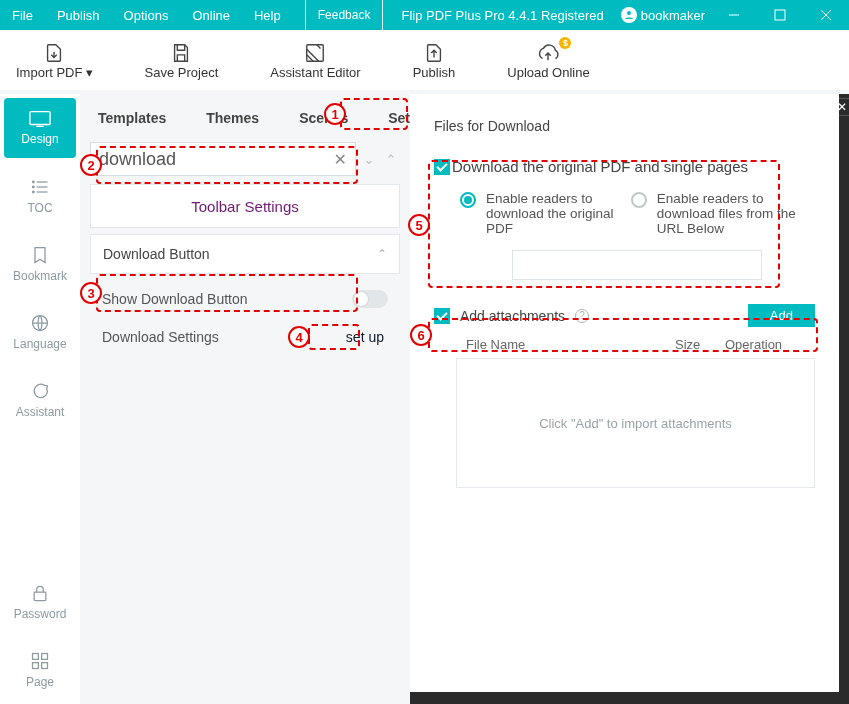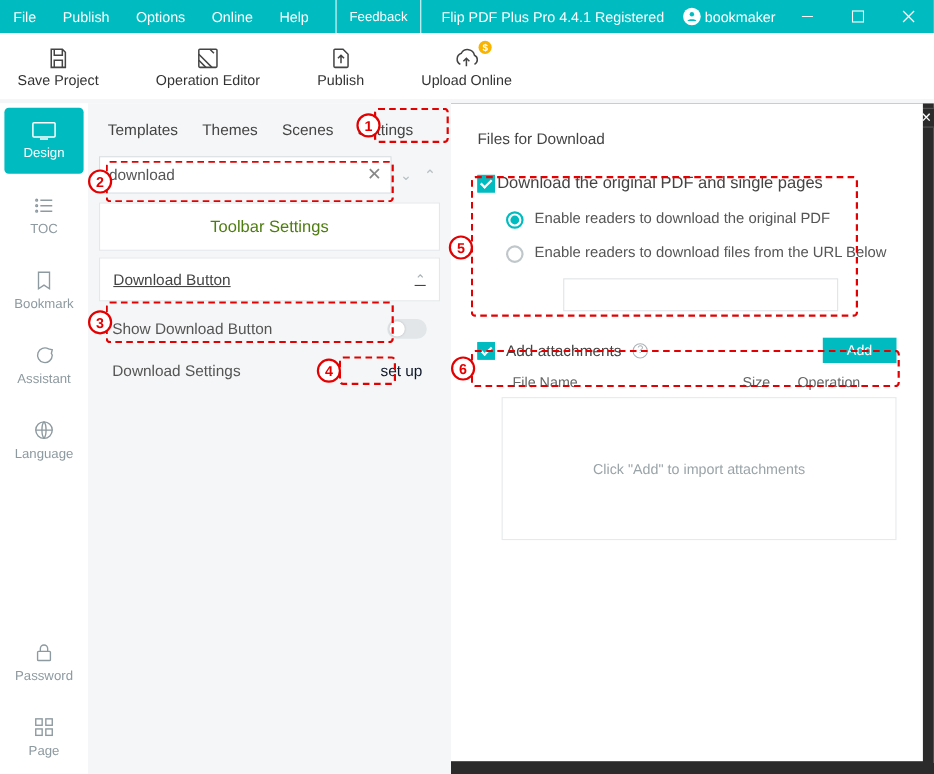--- a/index.html
+++ b/index.html
@@ -27,43 +27,43 @@
   
   .main { display:flex; height: calc(704px - 30px - 64px); }
   .leftsidebar { width: 80px; background:#fff; display:flex; flex-direction:column; align-items:center; padding-top:0; }
   .sideitem { width:72px; height:60px; margin:4px 0; display:flex; flex-direction:column; align-items:center; justify-content:center; font-size:12px; color:#8d9aa0; cursor:pointer; border-radius:4px; gap:4px;}
   .sideitem.active { background:#00bcc1; color:#fff; }
   .sideitem svg { stroke:currentColor; fill:none; stroke-width:1.5; }
   .sidegap { flex:1; }
 
   
   .midpanel { width:330px; background:#f5f6f7; display:flex; flex-direction:column; padding:0 0 0 0; position:relative;}
-  .tabs { height:48px; display:flex; align-items:center; gap:22px; padding:0 18px; font-size:14px; color:#444; }
+  .tabs { height:48px; display:flex; align-items:center; gap:40px; padding:0 18px; font-size:14px; color:#444;font-weight:bold; }
   .tabs .tab { cursor:pointer; }
   .searchrow { display:flex; align-items:center; gap:4px; padding:0 10px 8px 10px; }
   .searchbox { flex:1; height:34px; background:#fff; border:1px solid #d7dde0; display:flex; align-items:center; padding:0 8px; font-size:14px; color:#666; }
-  .searchbox input { border:none; outline:none; flex:1; font-size:14px; color:#555; background:transparent; }
+  .searchbox input { border:none; outline:none; flex:1; font-size:18px; color:#555; background:transparent; }
   .searchbox .clear { color:#888; cursor:pointer; font-size:16px; }
   .chev { width:18px; color:#b8c0c4; cursor:pointer; text-align:center; font-size:13px;}
-  .sectionhead { height:44px; background:#fff; border:1px solid #e4e8ea; margin:0 10px 6px 10px; display:flex; align-items:center; justify-content:center; font-size:15px; color:#4d7c0f;}
-  .accordion { height:40px; background:#fff; border:1px solid #e4e8ea; margin:0 10px 6px 10px; display:flex; align-items:center; padding:0 12px; font-size:14px; color:#444; justify-content:space-between;text-decoration:underline;}
+  .sectionhead { height:44px; background:#fff; border:1px solid #e4e8ea; margin:0 10px 6px 10px; display:flex; align-items:center; justify-content:center; font-size:15px; color:#701a75;}
+  .accordion { height:40px; background:#fff; border:1px solid #e4e8ea; margin:0 10px 6px 10px; display:flex; align-items:center; padding:0 12px; font-size:14px; color:#444; justify-content:space-between;}
   .accordion .chevu { color:#aab2b6; font-size:12px;}
   .row { height:38px; display:flex; align-items:center; padding:0 22px; font-size:14px; color:#555; justify-content:space-between;}
   .toggle { width:36px; height:18px; border-radius:9px; background:#e2e6e8; position:relative;}
   .toggle::after { content:""; width:14px;height:14px;border-radius:50%;background:#fff;position:absolute;top:2px;left:2px;box-shadow:0 0 2px rgba(0,0,0,.2);}
   .linkbtn { color:#0f172a; font-size:14px; cursor:pointer; padding: 2px 4px;}
 
   
   .rightwrap { flex:1; background:#2b2b2b; padding:0; position:relative;}
   .rightpanel { position:absolute; top:0; left:0; right:10px; bottom:12px; background:#fff; padding:24px 24px; font-size:14px; color:#444;}
   .rtitle { font-size:14px; margin-bottom:24px;}
   .checkrow { display:flex; align-items:center; gap:2px; font-size:15px; margin-bottom:16px;}
   .checkbox { width:16px;height:16px;border:2px solid #00bcc1;background:#00bcc1;position:relative; flex-shrink:0;}
   .checkbox::after{content:"";position:absolute;left:3px;top:0px;width:4px;height:8px;border:solid #fff;border-width:0 2px 2px 0;transform:rotate(45deg);}
-  .radiogroup { padding-left:26px; display:flex; flex-direction:column; gap:14px; margin-bottom:14px;}
+  .radiogroup { padding-left:26px; display:flex; flex-direction:row; gap:14px; margin-bottom:14px;}
   .radiorow { display:flex; align-items:flex-start; gap:10px; font-size:13.5px; color:#555;}
   .radio { width:16px;height:16px;border:2px solid #bfc7ca;border-radius:50%; flex-shrink:0; margin-top:1px;}
   .radio.on { border-color:#00bcc1; position:relative;}
   .radio.on::after{content:"";width:8px;height:8px;border-radius:50%;background:#00bcc1;position:absolute;top:2px;left:2px;}
   .urlinput { margin-left:26px; width:250px; height:30px; border:1px solid #dfe4e6; margin-bottom:24px;}
   .attachhead { display:flex; align-items:center; justify-content:space-between; gap:10px; }
   .attachhead .left { display:flex; align-items:center; gap:10px;}
   .qmark { width:14px;height:14px;border:1px solid #aab2b6;border-radius:50%;display:inline-flex;align-items:center;justify-content:center;font-size:10px;color:#aab2b6;}
   .addbtn { background:#00bcc1; color:#fff; font-size:13px; padding:4px 22px; cursor:pointer;}
   .tablehead { display:flex; font-size:13px; color:#666; padding:10px 10px 6px 10px; margin-left:22px; border-bottom:0;}
@@ -112,34 +112,43 @@
         <line x1="1" y1="1" x2="11" y2="11"></line>
         <line x1="11" y1="1" x2="1" y2="11"></line>
       </svg>
     </div>
 </div>
 
 <div class="toolbar">
   <div class="toolbtn">
     <div class="icn">
         <svg width="22" height="22" viewBox="0 0 24 24">
+          <path d="M14 3H6a1 1 0 0 0-1 1v16a1 1 0 0 0 1 1h12a1 1 0 0 0 1-1V8z"></path>
+          <path d="M12 11v6m-3-3 3 3 3-3"></path>
+        </svg>
+      </div>
+    <span>Import PDF ▾</span>
+  </div>
+  <div class="toolbtn">
+    <div class="icn">
+        <svg width="22" height="22" viewBox="0 0 24 24">
           <path d="M5 3h11l3 3v15H5z"></path>
           <path d="M8 3v6h8V3M8 21v-7h8v7"></path>
         </svg>
       </div>
     <span>Save Project</span>
   </div>
   <div class="toolbtn">
     <div class="icn">
         <svg width="22" height="22" viewBox="0 0 24 24">
           <rect x="3" y="3" width="18" height="18" rx="1"></rect>
           <path d="m14 3 4 4M3 14l7 7M3 8l13 13"></path>
         </svg>
       </div>
-    <span>Operation Editor</span>
+    <span>Assistant Editor</span>
   </div>
   <div class="toolbtn">
     <div class="icn">
         <svg width="22" height="22" viewBox="0 0 24 24">
           <path d="M14 3H6a1 1 0 0 0-1 1v16a1 1 0 0 0 1 1h12a1 1 0 0 0 1-1V8z"></path>
           <path d="M12 17V9m-3 3 3-3 3 3"></path>
         </svg>
       </div>
     <span>Publish</span>
   </div>
@@ -177,30 +186,30 @@
       <span>TOC</span>
     </div>
     <div class="sideitem">
       <svg width="20" height="20" viewBox="0 0 24 24">
           <path d="M6 3h12v18l-6-4-6 4z"></path>
         </svg>
       <span>Bookmark</span>
     </div>
     <div class="sideitem">
       <svg width="20" height="20" viewBox="0 0 24 24">
-          <path d="M21 12a8 8 0 1 1-4-7l4 1-1 4a8 8 0 0 1 1 2z"></path>
-        </svg>
-      <span>Assistant</span>
-    </div>
-    <div class="sideitem">
-      <svg width="20" height="20" viewBox="0 0 24 24">
           <circle cx="12" cy="12" r="9"></circle>
           <path d="M3 12h18M12 3c3 3 3 15 0 18M12 3c-3 3-3 15 0 18"></path>
         </svg>
       <span>Language</span>
+    </div>
+    <div class="sideitem">
+      <svg width="20" height="20" viewBox="0 0 24 24">
+          <path d="M21 12a8 8 0 1 1-4-7l4 1-1 4a8 8 0 0 1 1 2z"></path>
+        </svg>
+      <span>Assistant</span>
     </div>
     <div class="sidegap"></div>
     <div class="sideitem">
       <svg width="20" height="20" viewBox="0 0 24 24">
           <rect x="5" y="11" width="14" height="10" rx="1"></rect>
           <path d="M8 11V8a4 4 0 0 1 8 0v3"></path>
         </svg>
       <span>Password</span>
     </div>
     <div class="sideitem">

